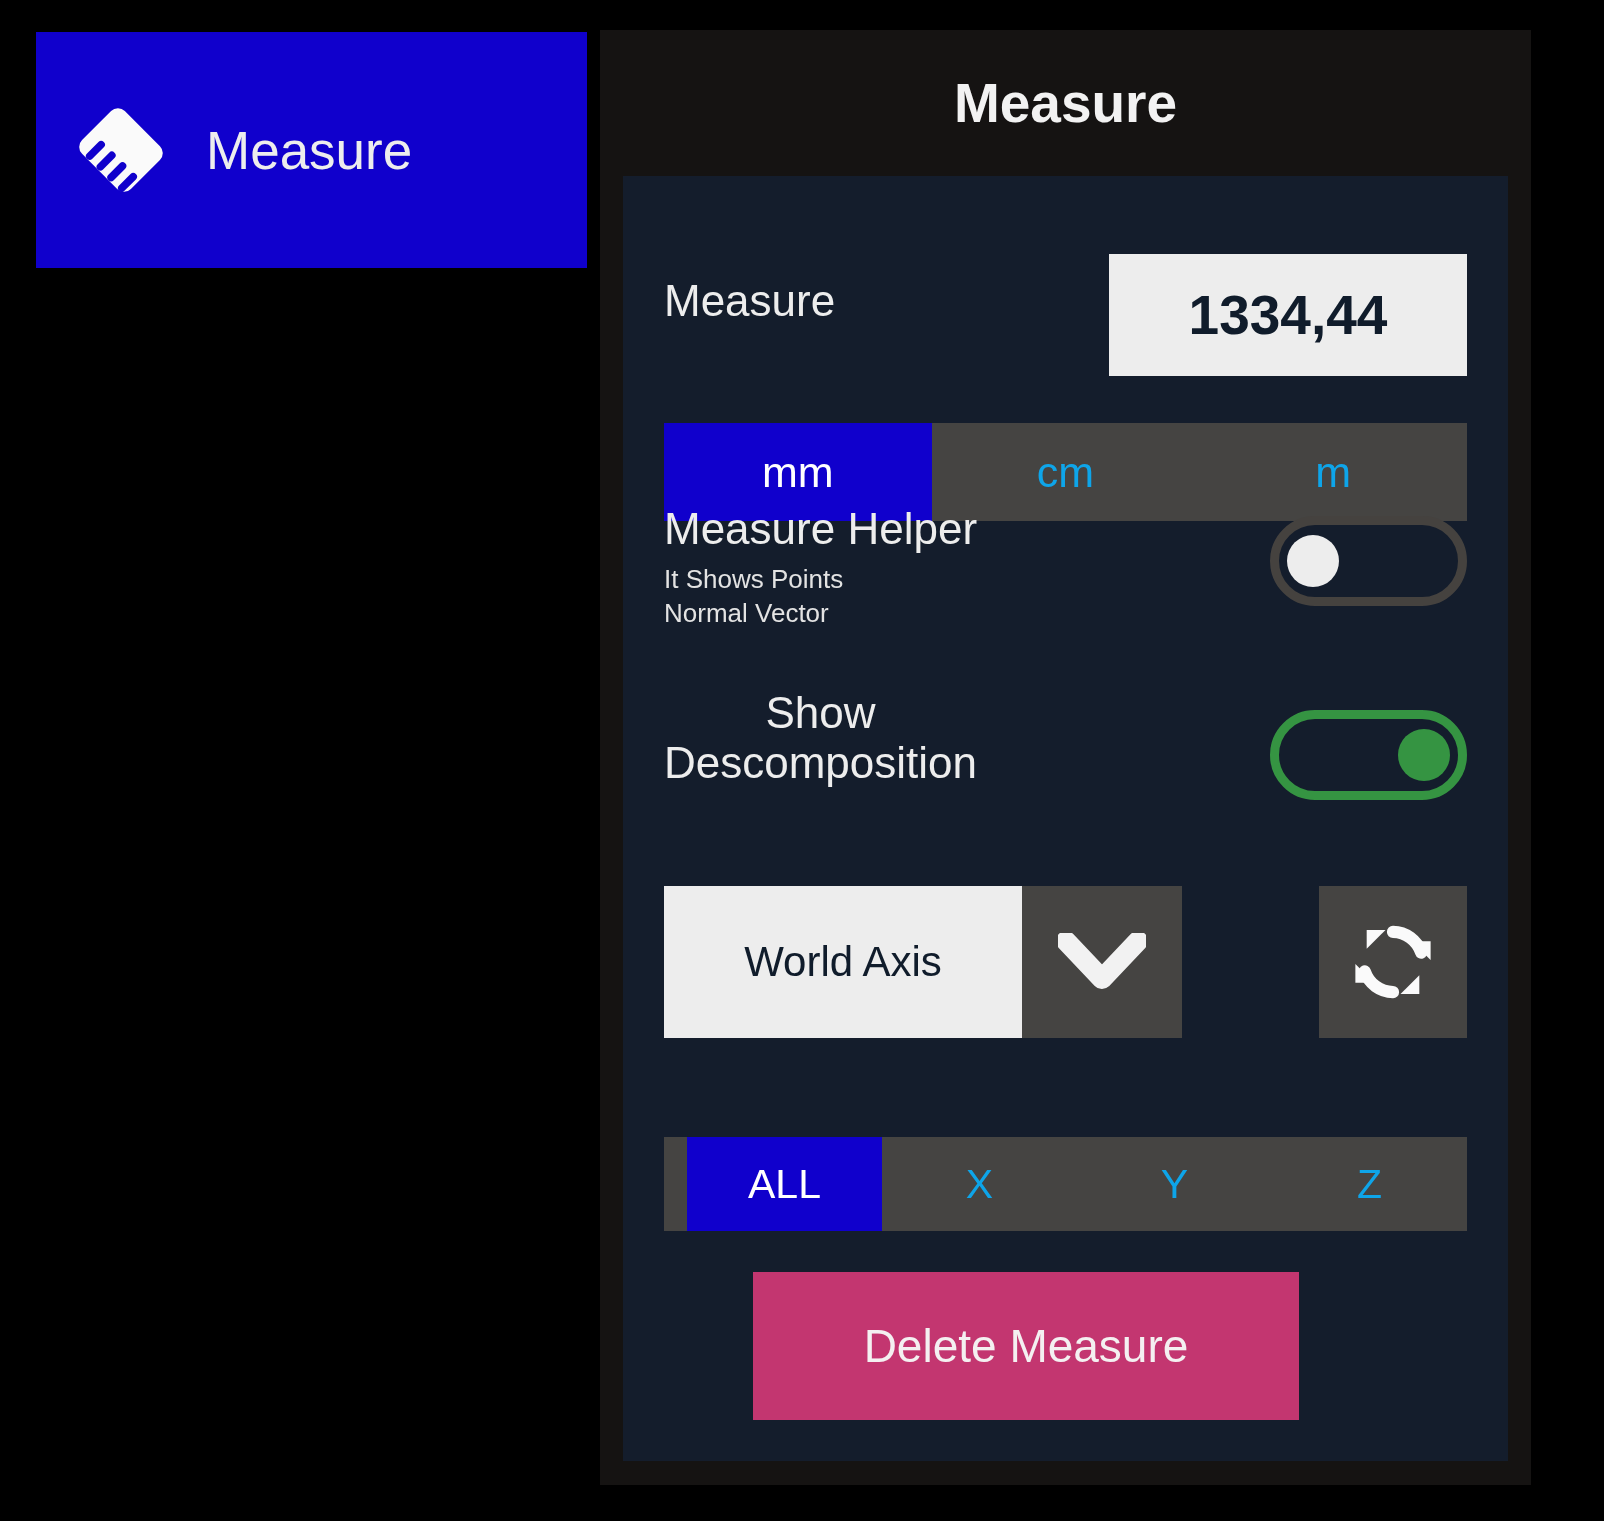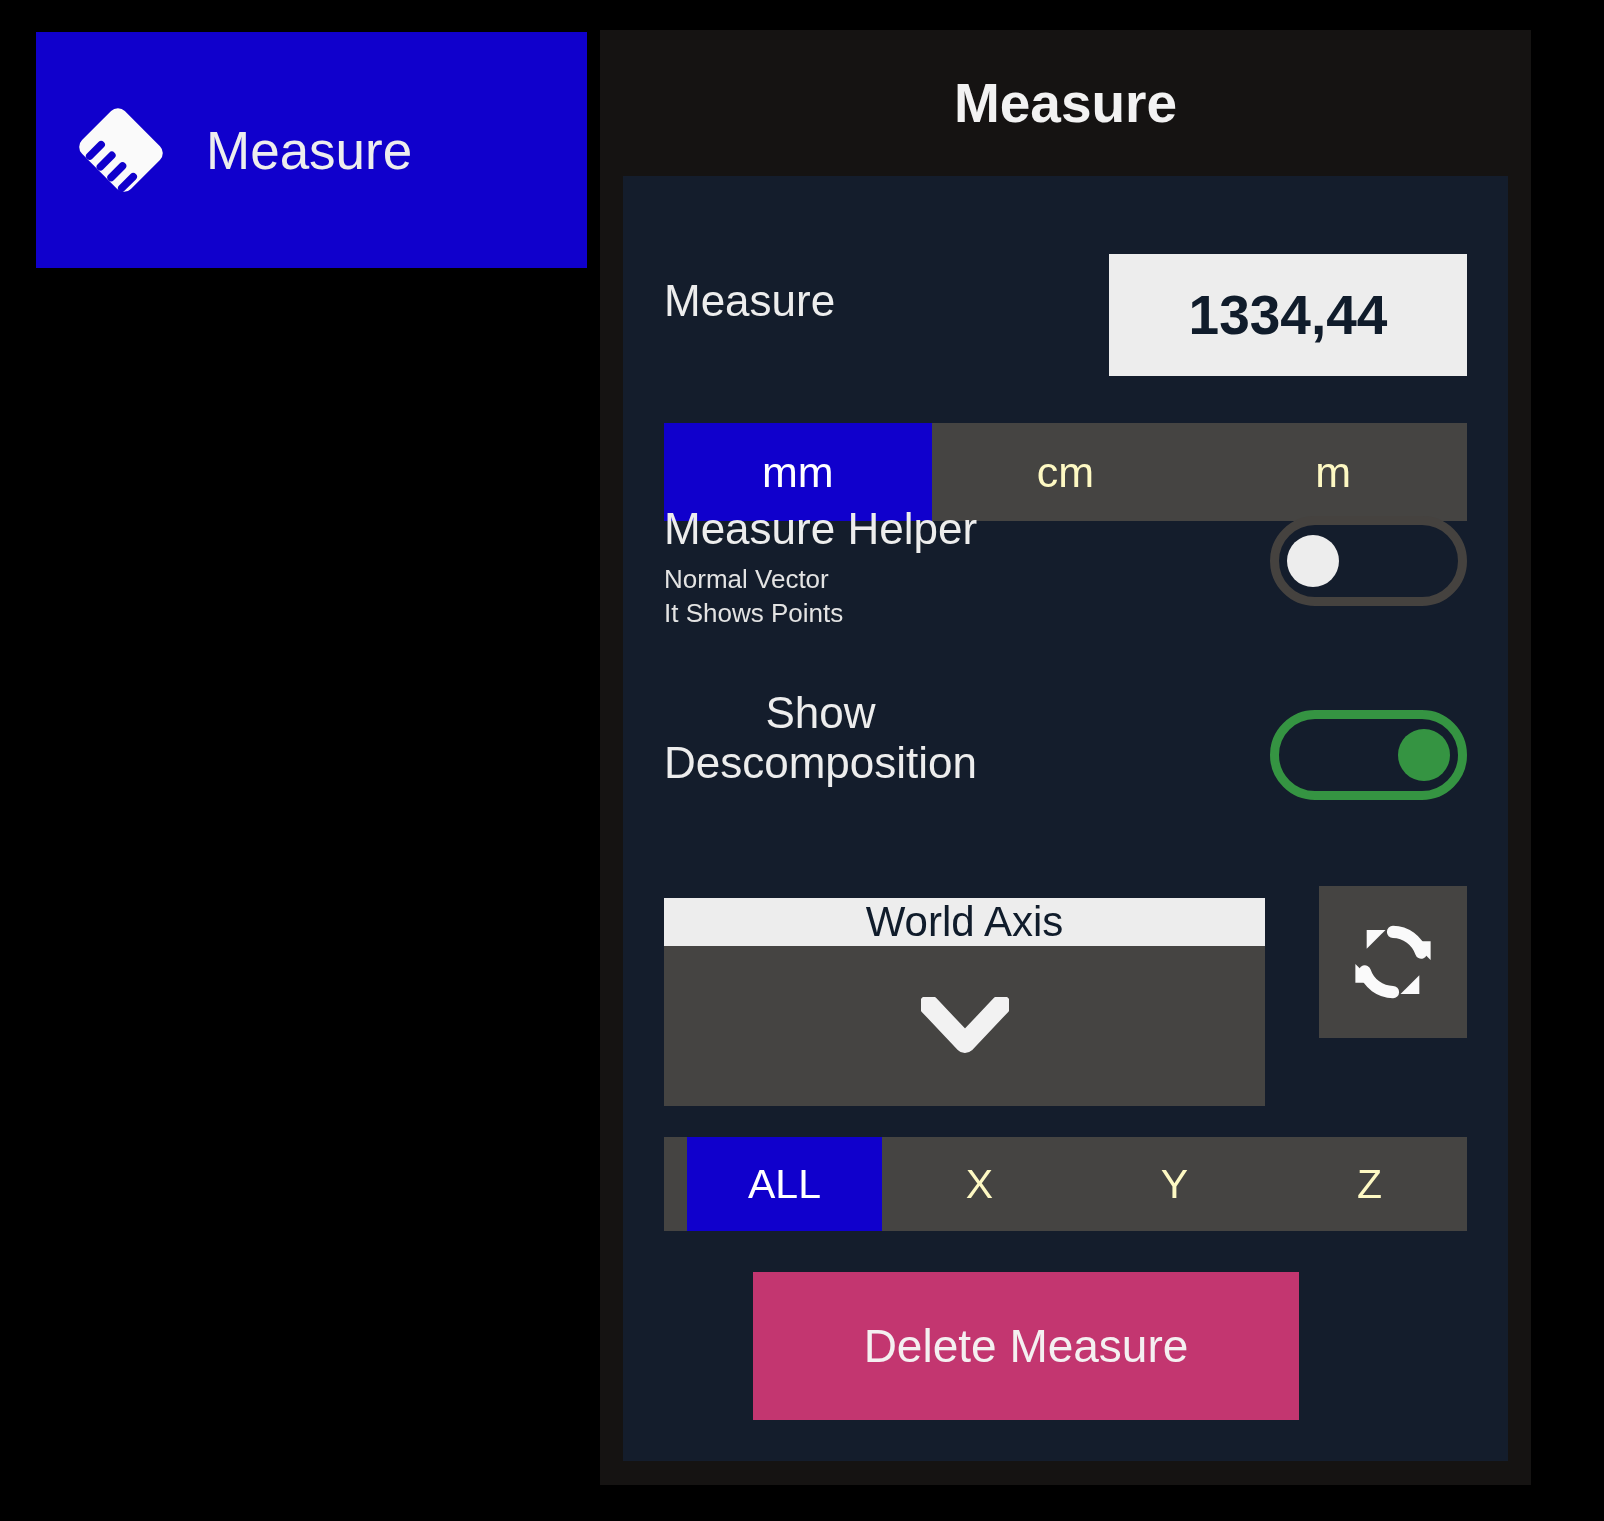--- a/index.html
+++ b/index.html
@@ -124,21 +124,21 @@
     background: #454442;
     box-sizing: border-box;
     margin-top: 45px;
   }
   .segmented .seg {
     flex: 1 1 0;
     height: 100%;
     display: flex;
     align-items: center;
     justify-content: center;
-    color: #fef9c3;
+    color: #0ea5e9;
     font-size: 43px;
     cursor: pointer;
     box-sizing: border-box;
   }
   .segmented .seg.selected {
     background: #1000CC;
     color: #FFFFFF;
   }
   #unit-segmented {
     top: 202px;
@@ -215,26 +215,25 @@
   #axis-dropdown-row {
     position: absolute;
     left: 0;
     top: 710px;
     width: 803px;
     height: 152px;
   }
   #axis-dropdown {
     position: absolute;
     left: 0;
-    top: 12px;
-    width: 601px;
+    top: 0;
+    width: 518px;
     height: 152px;
     display: flex;
     cursor: pointer;
-    flex-direction: column;
   }
   #axis-dropdown-value {
     flex: 1 1 auto;
     background: #EDEDED;
     display: flex;
     align-items: center;
     justify-content: center;
     color: #101C2B;
     font-size: 42px;
   }
@@ -309,22 +308,22 @@
       <div class="segmented" id="unit-segmented">
         <div class="seg selected">mm</div>
         <div class="seg">cm</div>
         <div class="seg">m</div>
       </div>
 
       <div class="setting-row" id="measure-helper-row">
         <div class="setting-texts">
           <div class="setting-title">Measure Helper</div>
           <div class="setting-sub">
+            <div>It Shows Points</div>
             <div>Normal Vector</div>
-            <div>It Shows Points</div>
           </div>
         </div>
         <div class="toggle off">
           <div class="knob"></div>
         </div>
       </div>
 
       <div class="setting-row" id="show-descomposition-row">
         <div class="setting-texts">
           <div class="setting-title">Show

